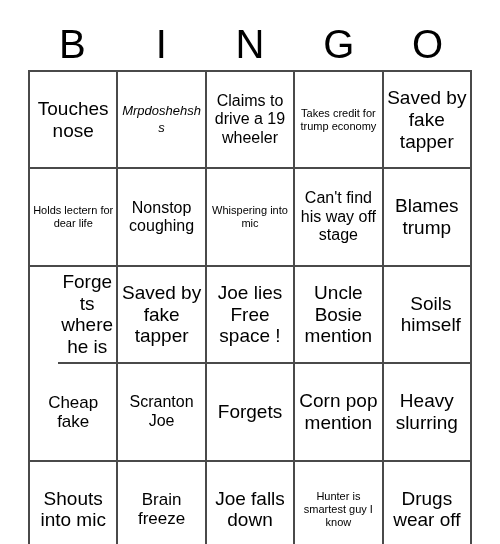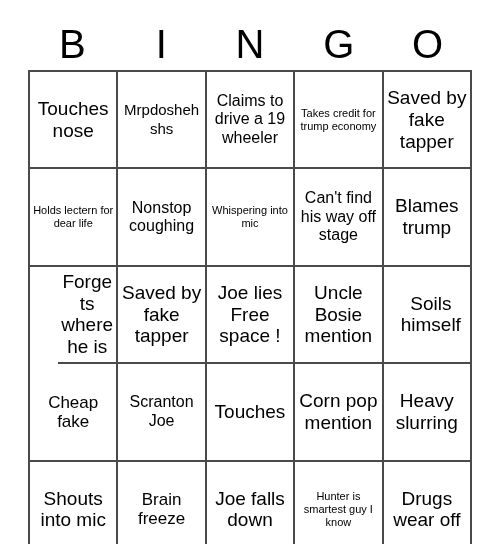--- a/index.html
+++ b/index.html
@@ -73,21 +73,21 @@
   }
   .cell-text {
     color: #000000;
     line-height: 1.12;
     display: block;
     width: 100%;
     word-wrap: break-word;
   }
 
   
-  .fs-xs  { font-size: 15px; line-height: 1.25; }
+  .fs-xs  { font-size: 13px; line-height: 1.25; font-style: italic; }
   .fs-sm  { font-size: 11px; line-height: 1.2;  }
   .fs-md  { font-size: 16px; line-height: 1.16; }
   .fs-lg  { font-size: 19px; line-height: 1.14; }
   .fs-xl  { font-size: 17px; line-height: 1.12; }
 </style>
 </head>
 <body style="background: rgb(255, 255, 255);">
 
 <div id="bingo-card">
 
@@ -149,21 +149,21 @@
         <span class="cell-text fs-lg">Soils himself</span>
       </div>
 
     <div class="cell" style="border-color: rgb(74, 74, 74);">
         <span class="cell-text fs-xl">Cheap fake</span>
       </div>
     <div class="cell" style="border-color: rgb(74, 74, 74);">
         <span class="cell-text fs-md">Scranton Joe</span>
       </div>
     <div class="cell" style="border-color: rgb(74, 74, 74);">
-        <span class="cell-text fs-lg">Touches</span>
+        <span class="cell-text fs-lg">Forgets</span>
       </div>
     <div class="cell" style="border-color: rgb(74, 74, 74);">
         <span class="cell-text fs-lg">Corn pop mention</span>
       </div>
     <div class="cell" style="border-color: rgb(74, 74, 74);">
         <span class="cell-text fs-lg">Heavy slurring</span>
       </div>
 
     <div class="cell" style="border-color: rgb(74, 74, 74);">
         <span class="cell-text fs-lg">Shouts into mic</span>

